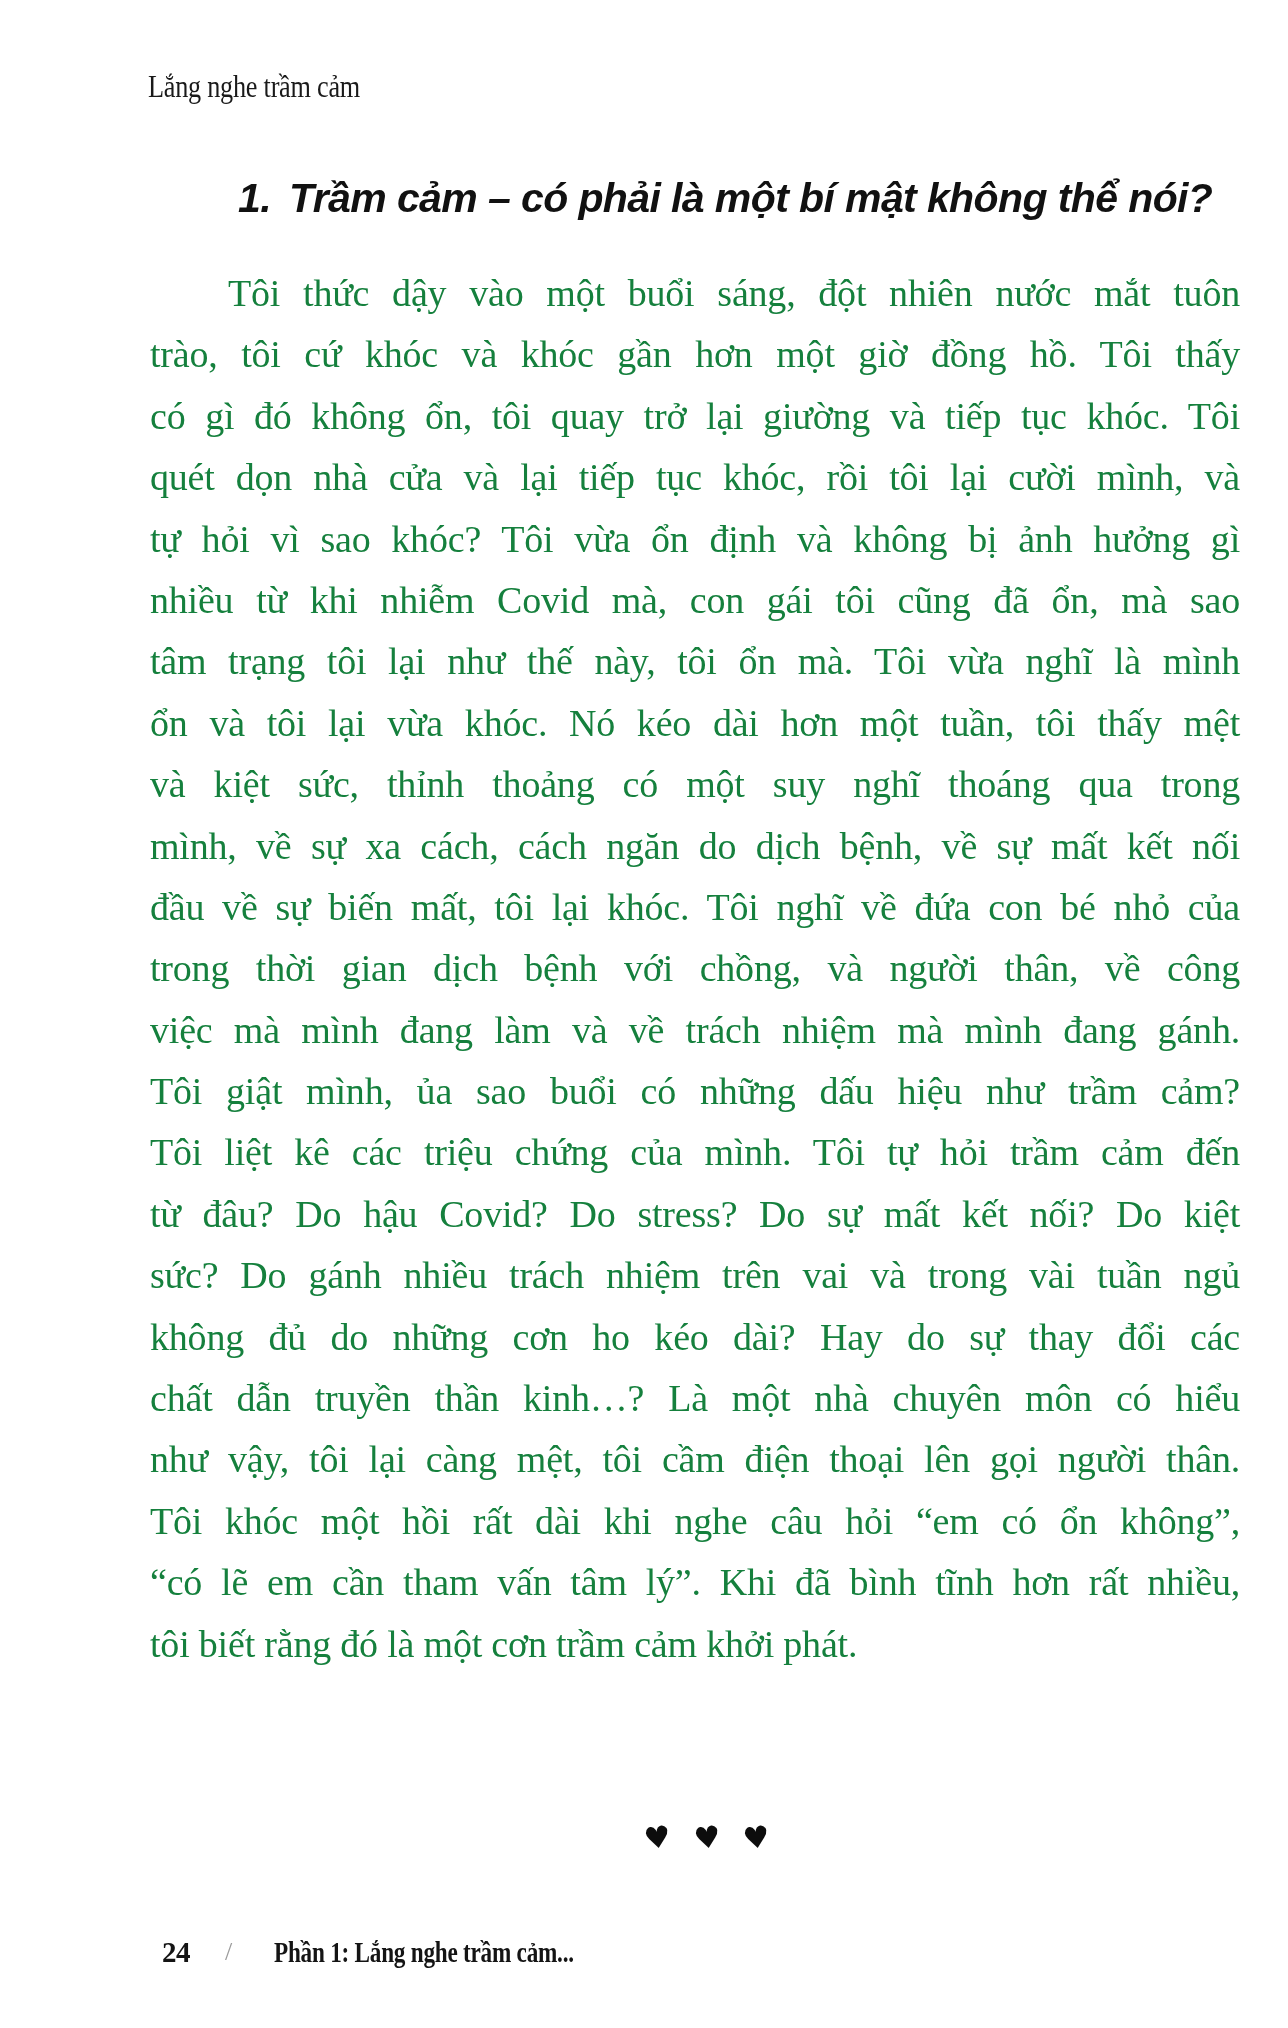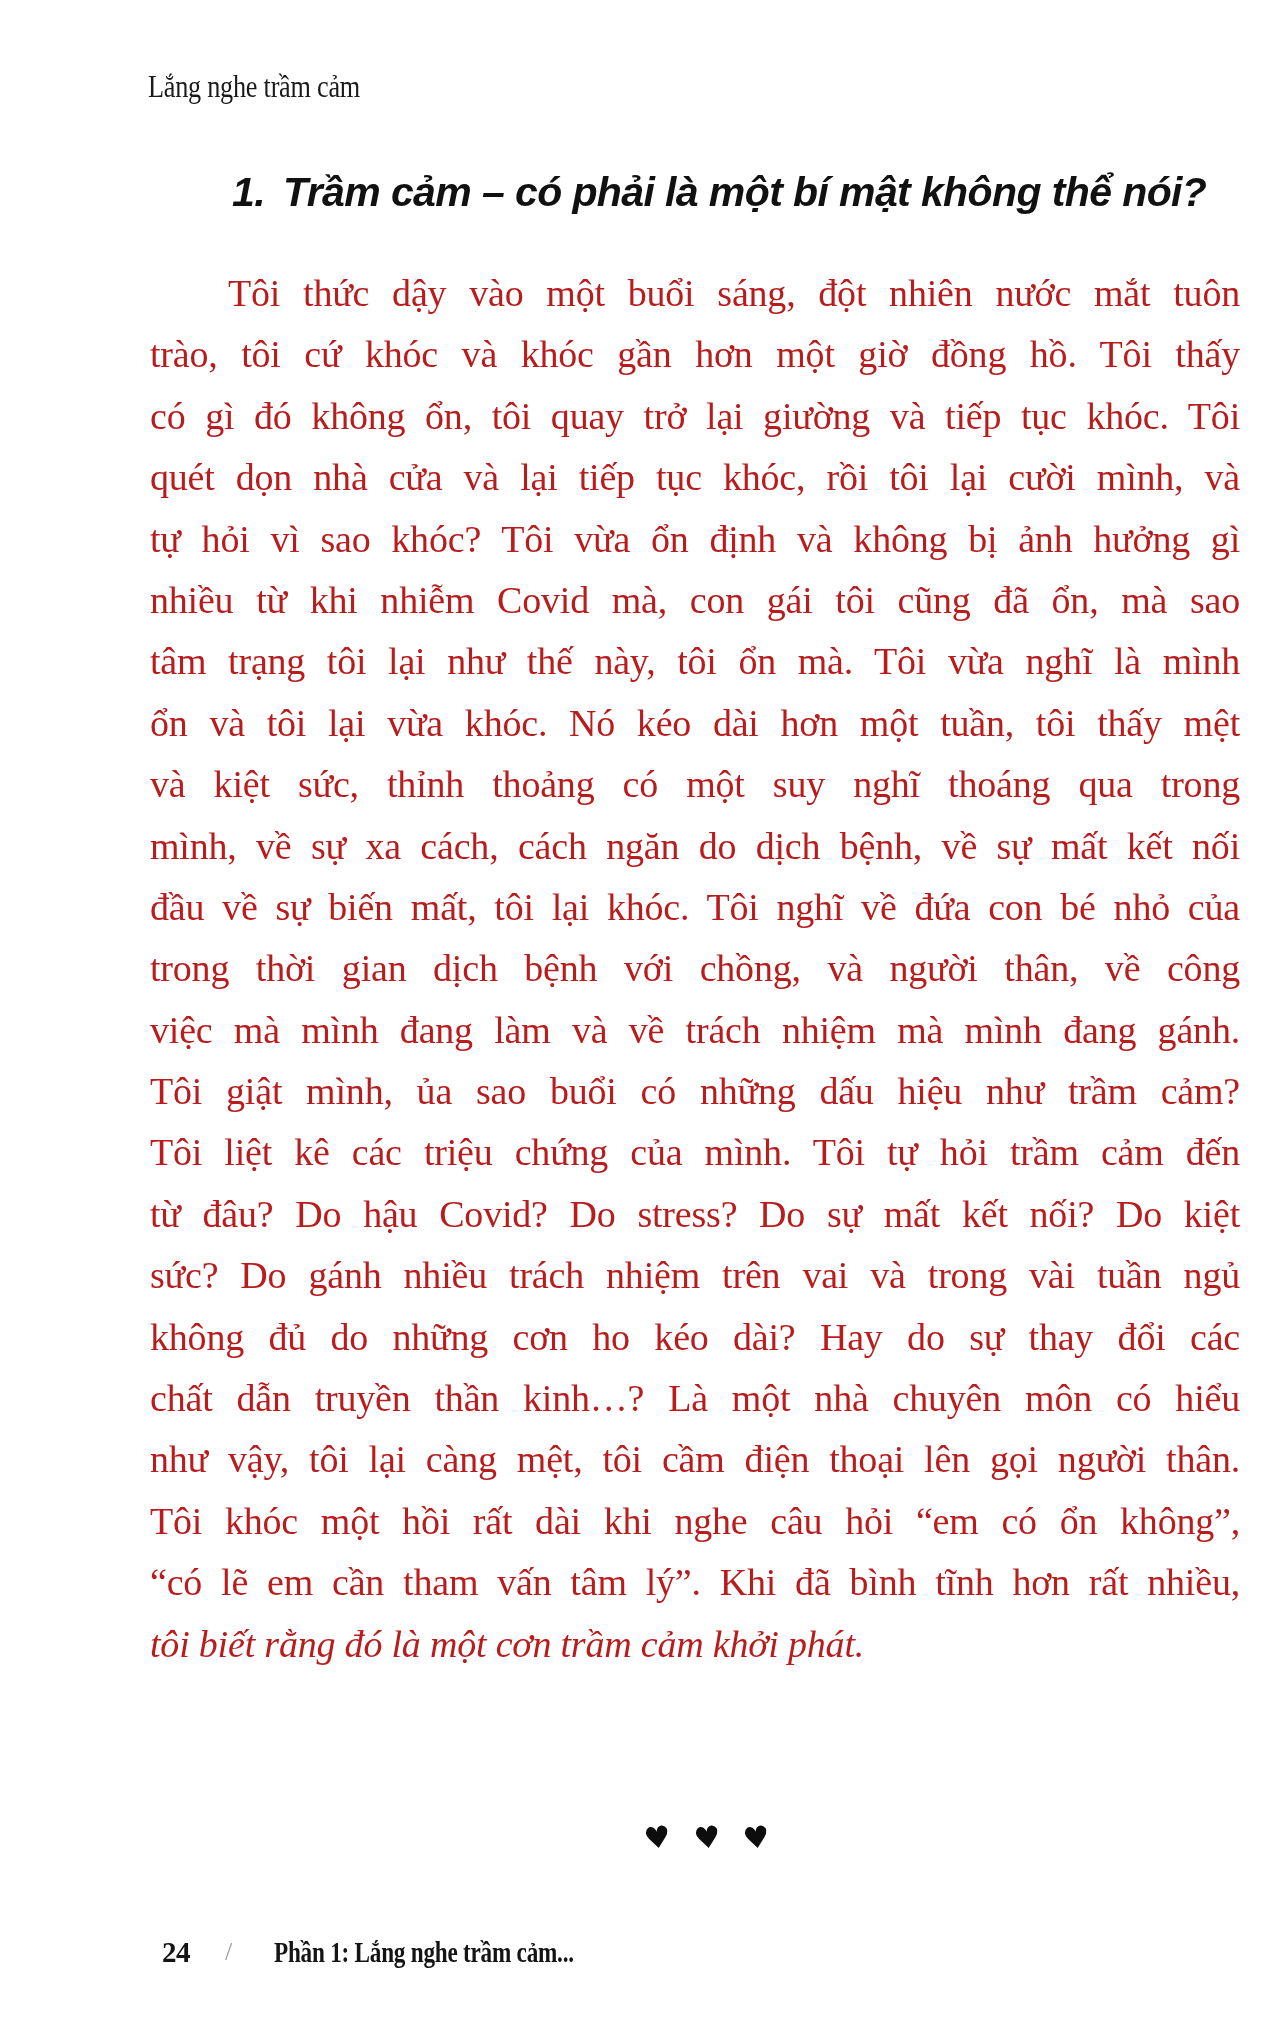--- a/index.html
+++ b/index.html
@@ -45,37 +45,36 @@
     margin-right: 18px;
   }
   .body-text {
     position: absolute;
     left: 150px;
     top: 263px;
     width: 1090px;
     font-family: "Liberation Serif", serif;
     font-size: 38px;
     line-height: 61.4px;
-    color: #b91c1c;
+    color: #15803d;
   }
   .body-line {
     display: block;
     height: 61.4px;
     white-space: nowrap;
     text-align: justify;
     text-align-last: justify;
     letter-spacing: -0.2px;
   }
   .body-line.indent {
     padding-left: 78px;
   }
   .body-line.last {
     text-align: right;
     text-align-last: left;
-    font-style: italic;
   }
   .ornament {
     position: absolute;
     left: 644px;
     top: 1818px;
     width: 126px;
     display: flex;
     justify-content: space-between;
     font-family: "DejaVu Sans", sans-serif;
     font-size: 30px;
@@ -119,21 +118,21 @@
     transform: scaleX(0.8);
     transform-origin: left top;
     letter-spacing: -0.3px;
   }
 </style>
 </head>
 <body>
 
 <div class="running-header">Lắng nghe trầm cảm</div>
 
-<h2 class="section-heading" style="margin:6px;">
+<h2 class="section-heading" style="margin:12px;">
   <span class="num">1.</span><span>Trầm cảm – có phải là một bí mật không thể nói?</span>
 </h2>
 
 <div class="body-text">
   <span class="body-line indent">Tôi thức dậy vào một buổi sáng, đột nhiên nước mắt tuôn</span>
   <span class="body-line">trào, tôi cứ khóc và khóc gần hơn một giờ đồng hồ. Tôi thấy</span>
   <span class="body-line">có gì đó không ổn, tôi quay trở lại giường và tiếp tục khóc. Tôi</span>
   <span class="body-line">quét dọn nhà cửa và lại tiếp tục khóc, rồi tôi lại cười mình, và</span>
   <span class="body-line">tự hỏi vì sao khóc? Tôi vừa ổn định và không bị ảnh hưởng gì</span>
   <span class="body-line">nhiều từ khi nhiễm Covid mà, con gái tôi cũng đã ổn, mà sao</span>

